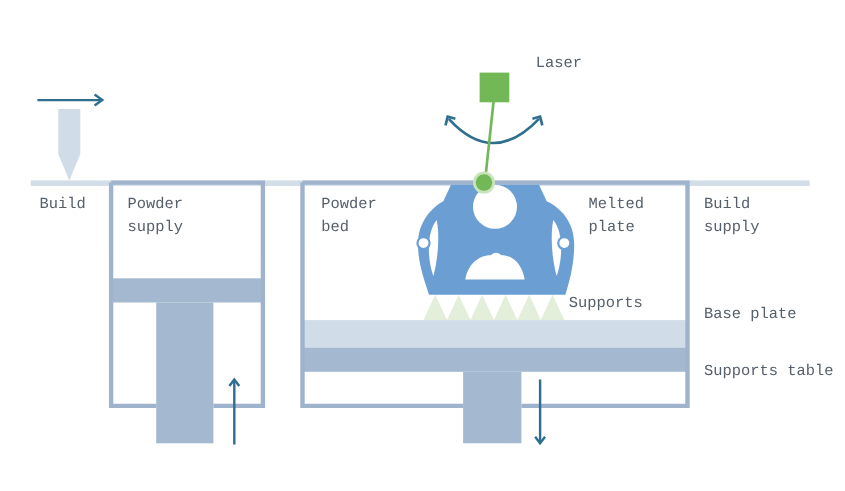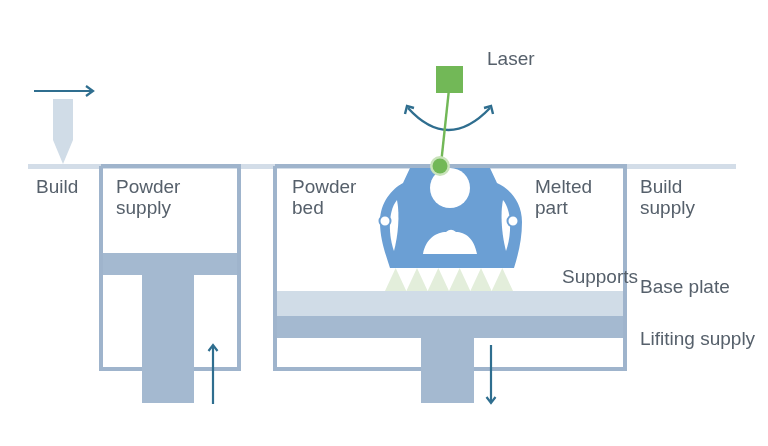--- a/index.html
+++ b/index.html
@@ -1,18 +1,18 @@
 <!DOCTYPE html>
 <html><head>
 <meta charset="utf-8">
 <style>
   html,body{margin:0;padding:0;background:#ffffff;}
   body{width:768px;height:446px;overflow:hidden;position:relative;font-family:"Liberation Sans",sans-serif;}
   #diagram{position:absolute;left:0;top:0;width:768px;height:446px;}
-  .lbl{position:absolute;font-family:Liberation Sans, sans-serif;font-size:19px;color:#56606b;line-height:21px;white-space:pre;}
+  .lbl{position:absolute;font-family:Liberation Mono, monospace;font-size:14px;color:#56606b;line-height:21px;white-space:pre;}
 </style>
 </head>
 <body>
 
 <svg id="diagram" viewBox="0 0 768 446" xmlns="http://www.w3.org/2000/svg">
 
   <rect x="28" y="164" width="708" height="5" fill="#d3dde8"></rect>
 
   <g>
     <path d="M53 99 H73 V140 L63 164 L53 140 Z" fill="#d0dce7"></path>
@@ -67,18 +67,18 @@
   </g>
 </svg>
 
 <div class="lbl" style="left:487px;top:48px;">Laser</div>
 <div class="lbl" style="left:36px;top:176px;">Build</div>
 <div class="lbl" style="left:116px;top:176px;">Powder
 supply</div>
 <div class="lbl" style="left:292px;top:176px;">Powder
 bed</div>
 <div class="lbl" style="left:535px;top:176px;">Melted
-part</div>
+plate</div>
 <div class="lbl" style="left:640px;top:176px;">Build
 supply</div>
-<div class="lbl" style="left:562px;top:266px;">Supports</div>
+<div class="lbl" style="left:517px;top:266px;">Supports</div>
 <div class="lbl" style="left:640px;top:276px;">Base plate</div>
-<div class="lbl" style="left:640px;top:328px;">Lifiting supply</div>
+<div class="lbl" style="left:640px;top:328px;">Supports table</div>
 
 </body></html>

